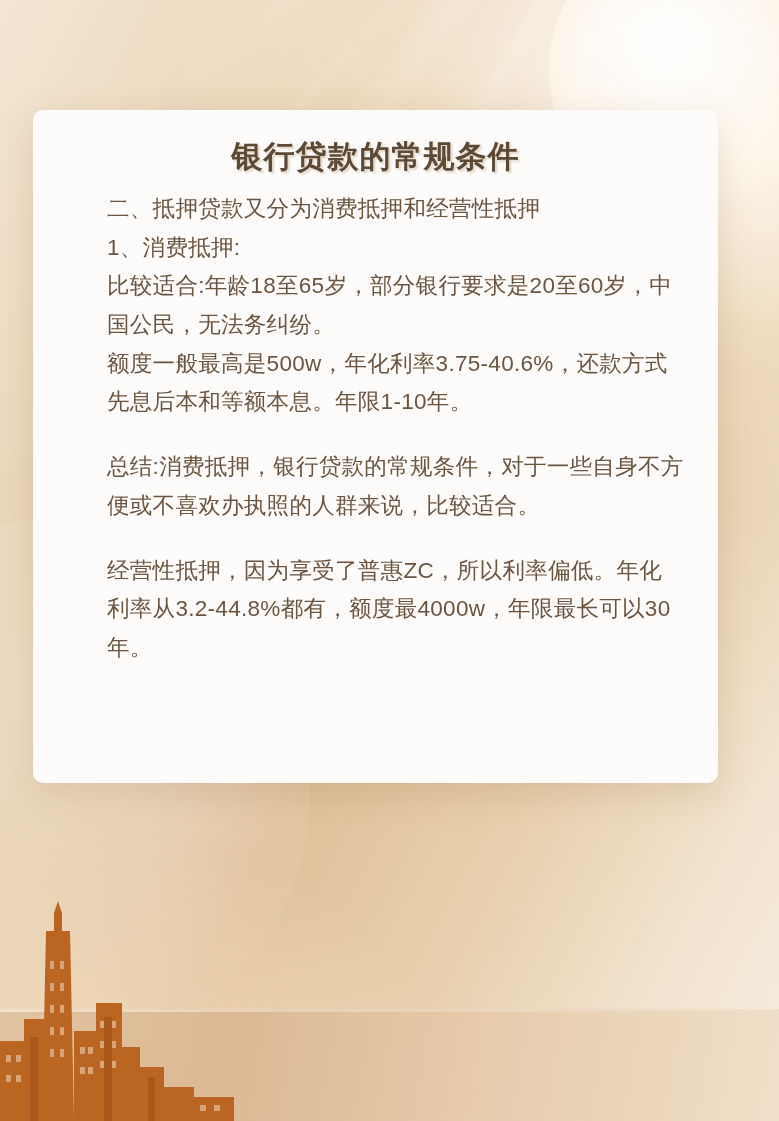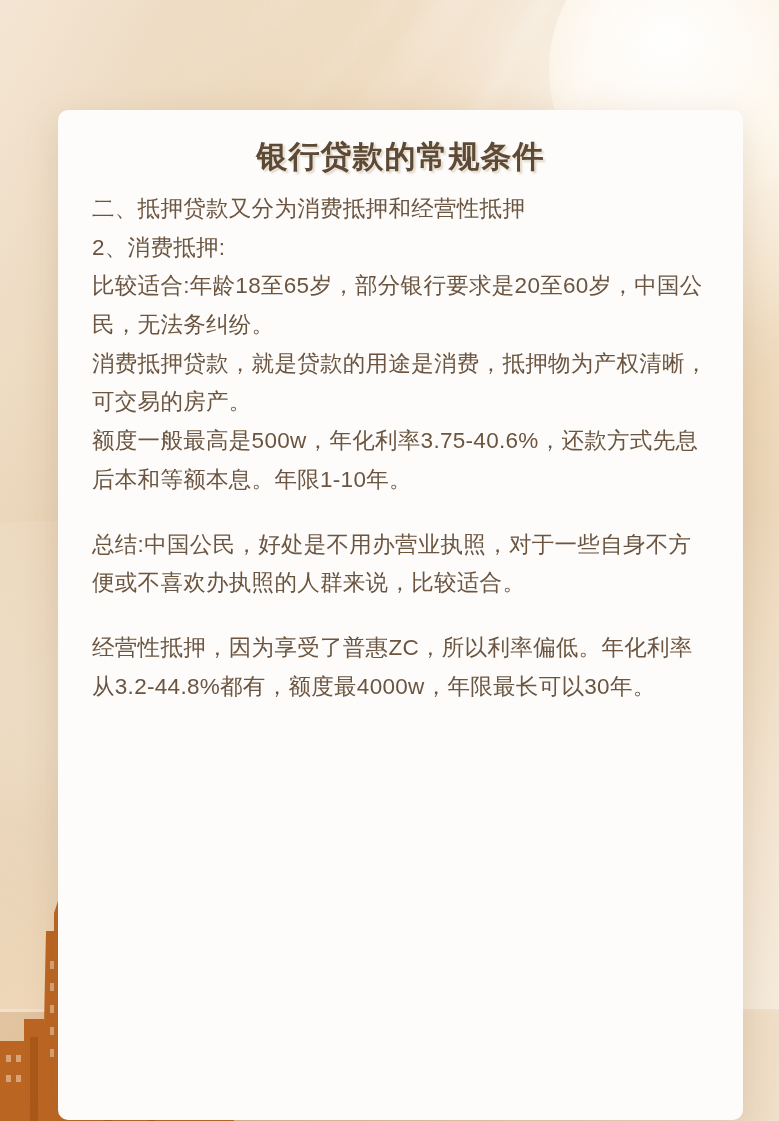--- a/index.html
+++ b/index.html
@@ -72,24 +72,24 @@
     left: 0;
     bottom: 0;
     width: 300px;
     height: 230px;
     pointer-events: none;
   }
 
   
   .card {
     position: absolute;
-    left: 58px;
+    left: 33px;
     top: 110px;
     width: 685px;
-    height: 1010px;
+    height: 673px;
     background: #fdfcfa;
     border-radius: 10px;
     box-shadow: 0 10px 34px rgba(140,100,60,0.18);
   }
   .card-inner {
     padding: 22px 34px 0 34px;
   }
   .title {
     text-align: center;
     font-size: 31px;
@@ -97,20 +97,21 @@
     letter-spacing: 1px;
     color: #5d4a36;
     text-shadow: 1px 1px 0 #efe3d2, 2px 2px 2px rgba(120,90,60,0.25);
     margin: 4px 0 12px 0;
   }
   .body-text {
     color: #6b5540;
     font-size: 22.5px;
     line-height: 1.72;
     letter-spacing: 0.3px;
+    margin-left: 40px;
   }
   .body-text p {
     margin: 0;
   }
   .body-text p.indent {
     text-indent: 0;
   }
   .spacer {
     height: 26px;
   }
@@ -176,25 +177,24 @@
       <rect x="200" y="214" width="6" height="6"></rect>
         <rect x="214" y="214" width="6" height="6"></rect>
     </g>
   </svg>
 
   <div class="card">
     <div class="card-inner">
       <div class="title">银行贷款的常规条件</div>
       <div class="body-text">
         <p>二、抵押贷款又分为消费抵押和经营性抵押</p>
-        <p>2、消费抵押:</p>
+        <p>1、消费抵押:</p>
         <p>比较适合:年龄18至65岁，部分银行要求是20至60岁，中国公民，无法务纠纷。</p>
-        <p>消费抵押贷款，就是贷款的用途是消费，抵押物为产权清晰，可交易的房产。</p>
         <p>额度一般最高是500w，年化利率3.75-40.6%，还款方式先息后本和等额本息。年限1-10年。</p>
         <div class="spacer"></div>
-        <p>总结:中国公民，好处是不用办营业执照，对于一些自身不方便或不喜欢办执照的人群来说，比较适合。</p>
+        <p>总结:消费抵押，银行贷款的常规条件，对于一些自身不方便或不喜欢办执照的人群来说，比较适合。</p>
         <div class="spacer"></div>
         <p>经营性抵押，因为享受了普惠ZC，所以利率偏低。年化利率从3.2-44.8%都有，额度最4000w，年限最长可以30年。</p>
       </div>
     </div>
   </div>
 
 </div>
 
 </body></html>

